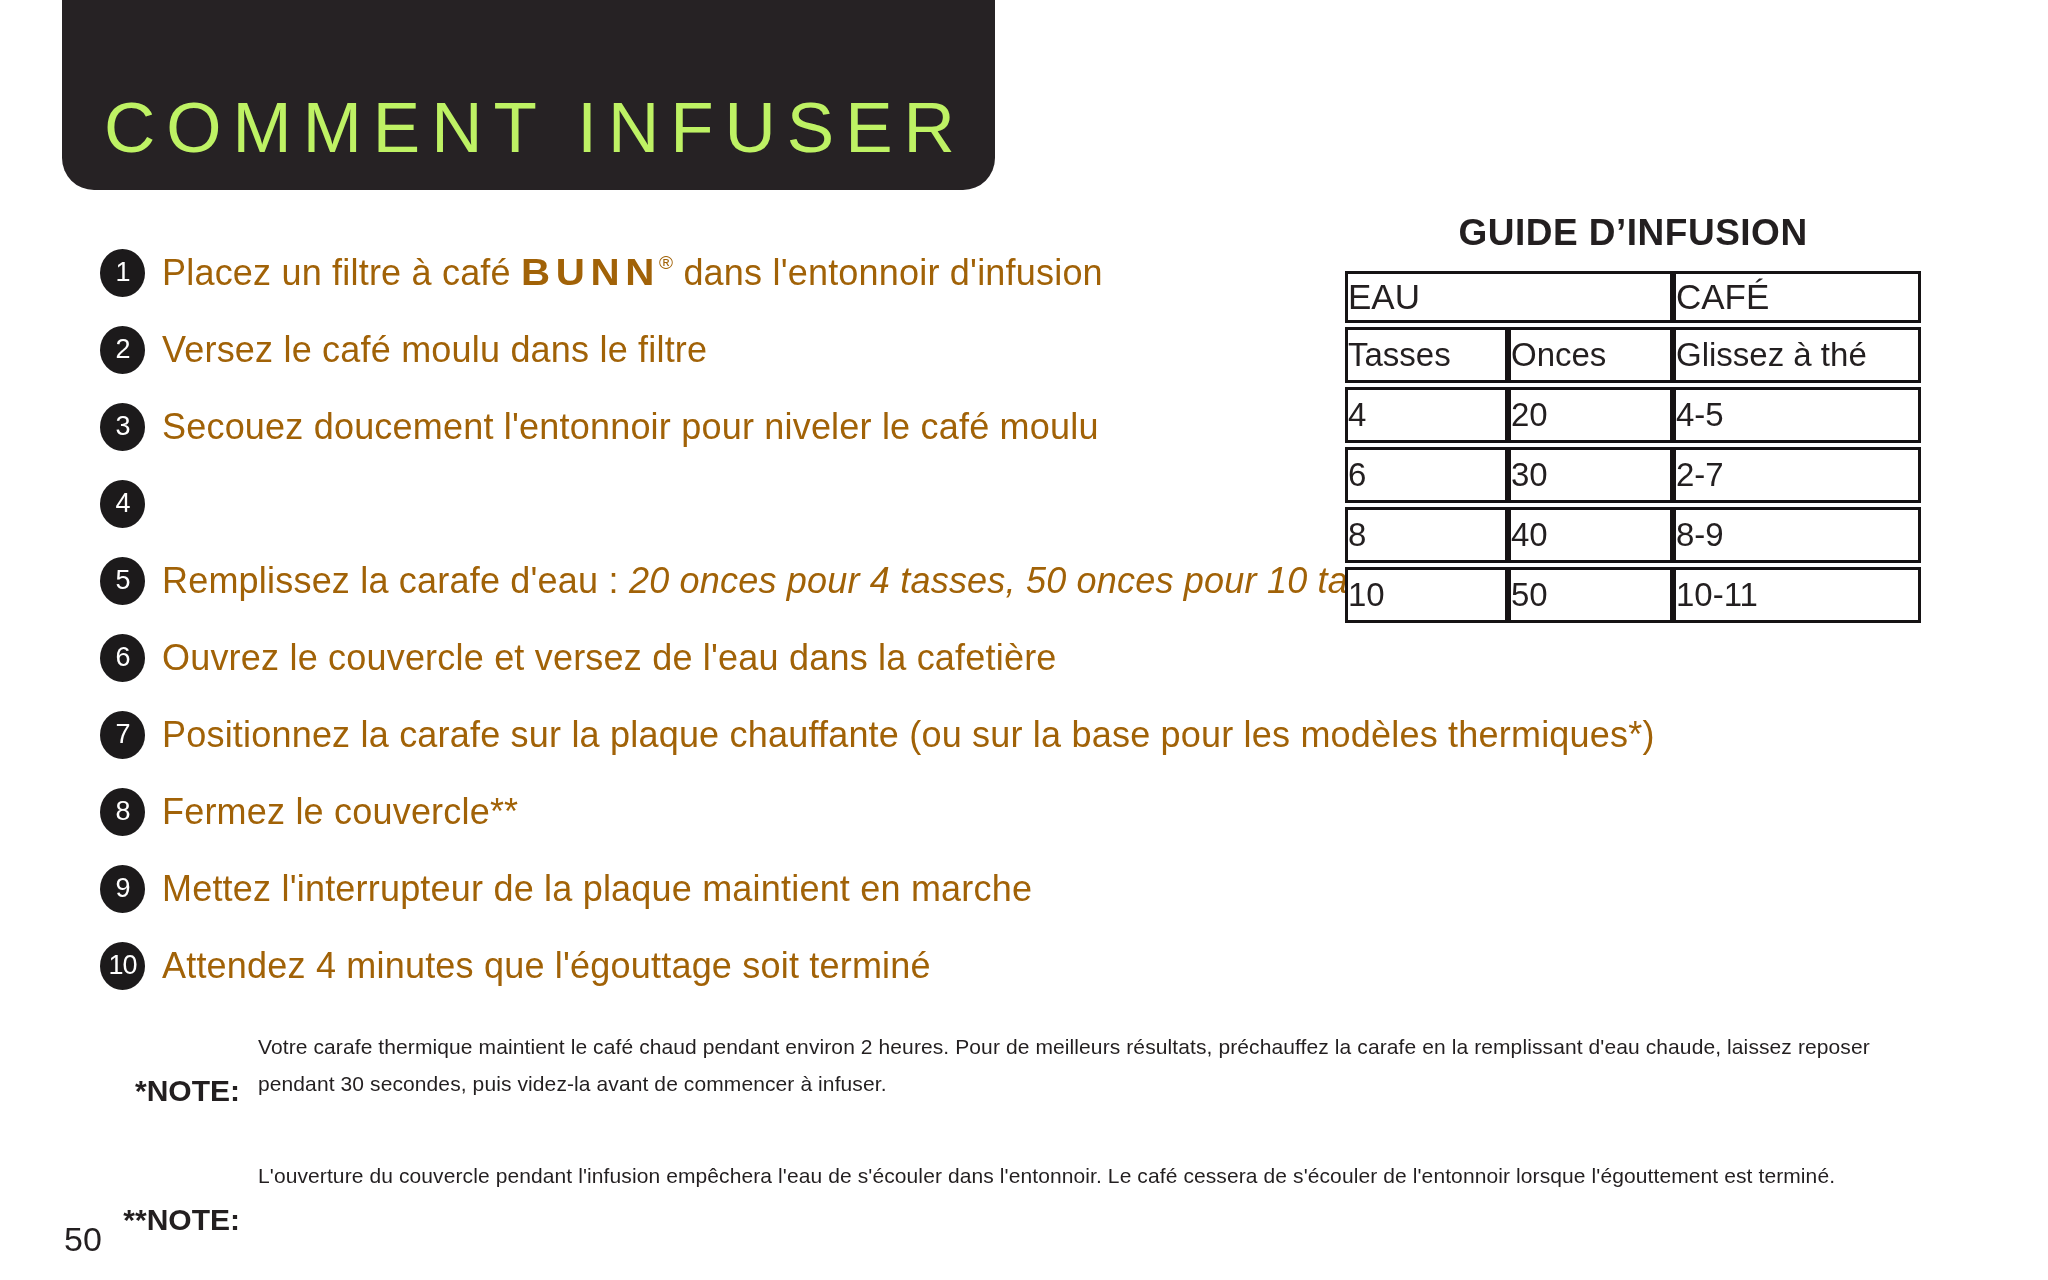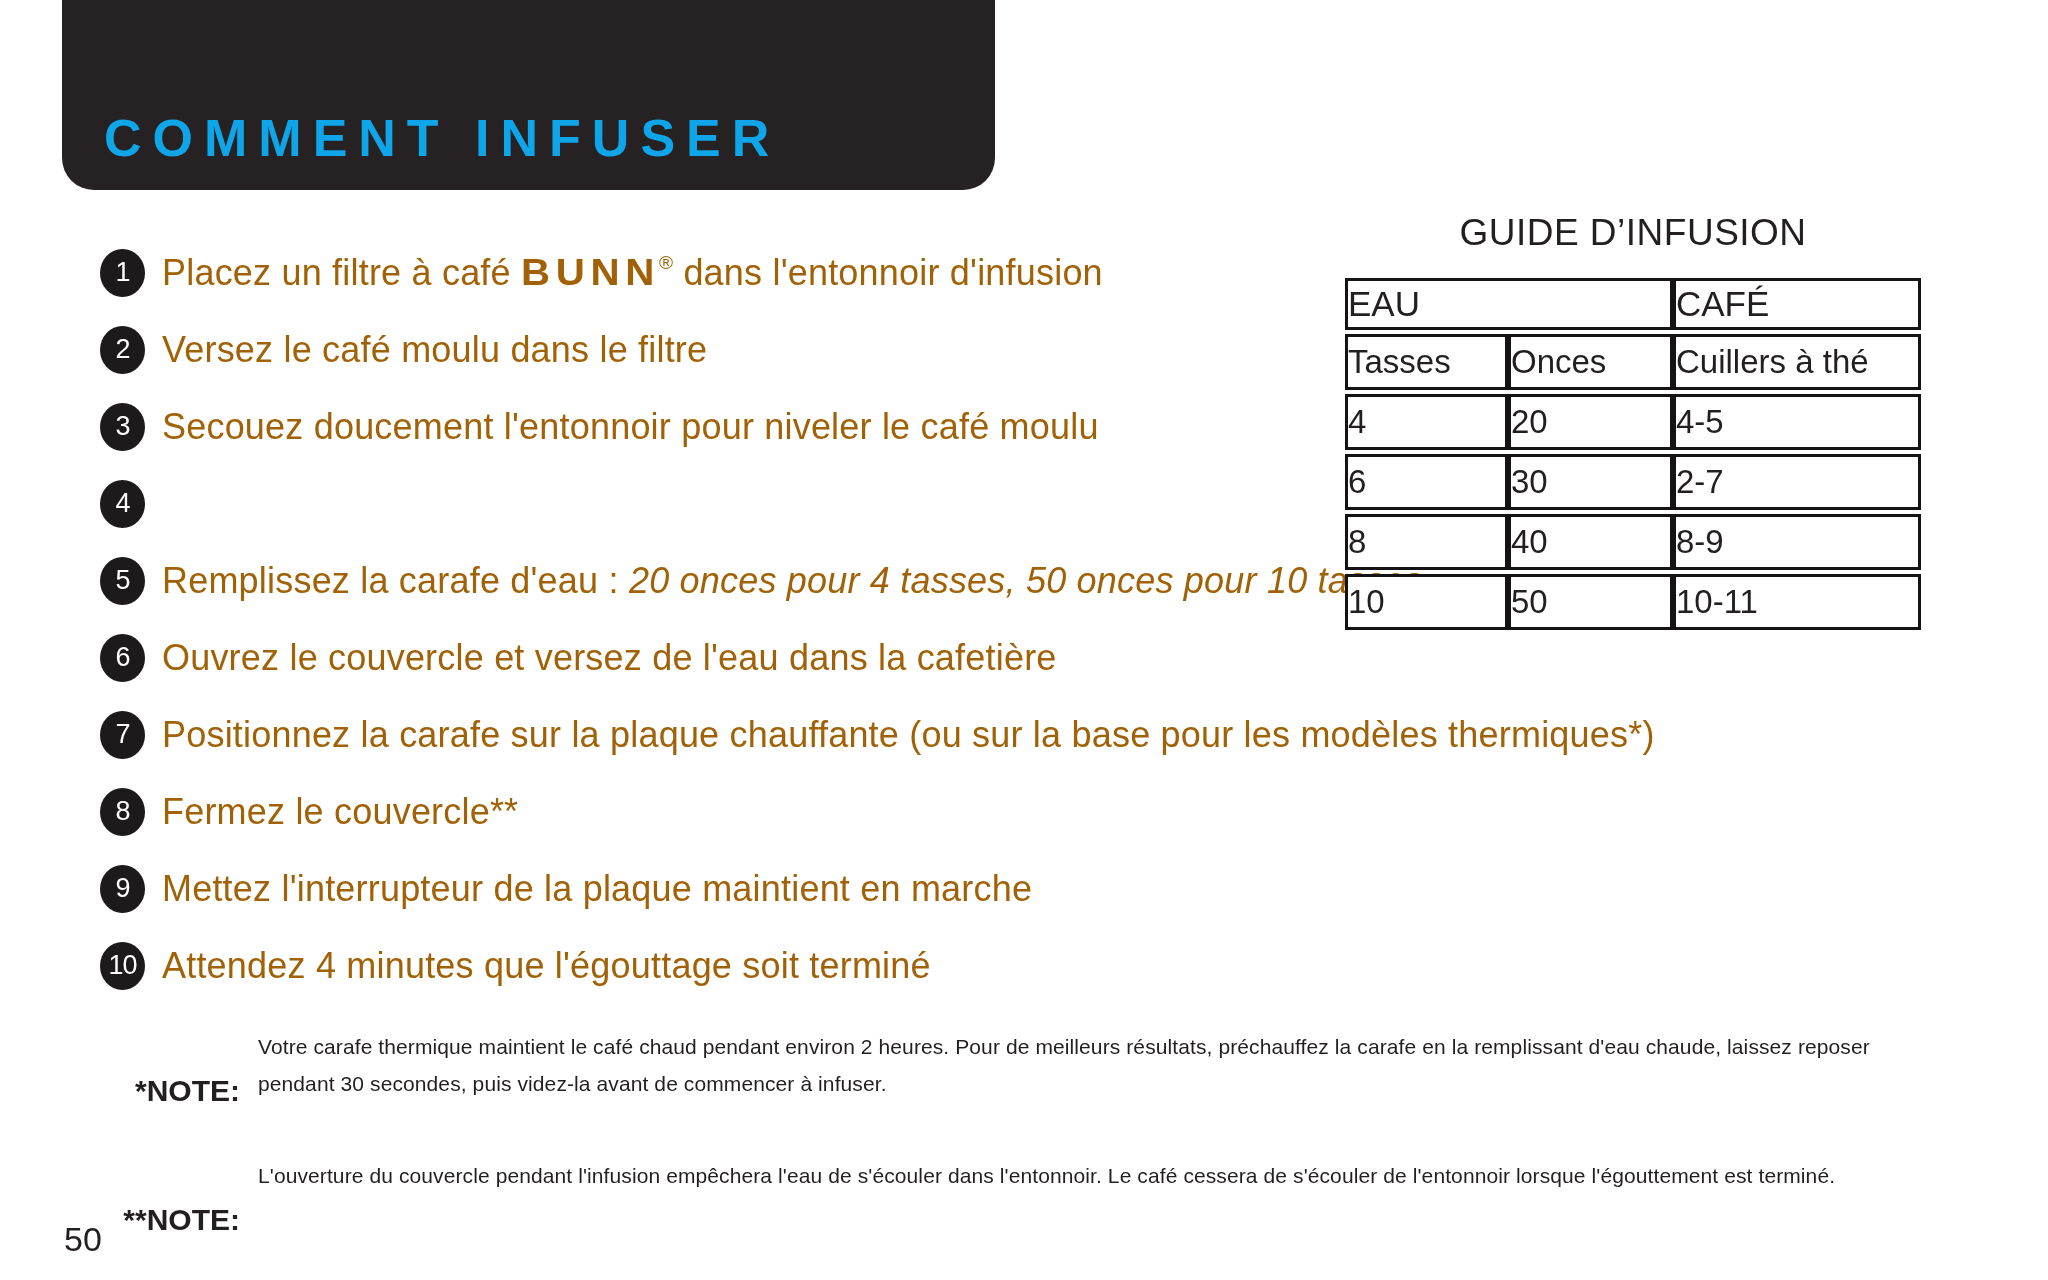--- a/index.html
+++ b/index.html
@@ -18,23 +18,23 @@
     left: 62px; top: 0;
     width: 933px; height: 190px;
     background: #262224;
     border-radius: 0 0 32px 32px;
     display: flex;
     align-items: flex-end;
     padding: 0 0 22px 42px;
     box-shadow: 0 0 0 2px #ffffff;
   }
   .banner h1 {
-    color: #0ea5e9;
-    font-size: 52px;
-    font-weight: 700;
+    color: #bef264;
+    font-size: 71px;
+    font-weight: 400;
     letter-spacing: 11px;
     white-space: nowrap;
   }
 
   
   .steps {
     position: absolute;
     left: 100px; top: 234px;
     list-style: none;
   }
@@ -79,23 +79,23 @@
 
   
   .guide {
     position: absolute;
     left: 1345px; top: 212px;
     width: 576px;
   }
   .guide h2 {
     text-align: center;
     font-size: 37px;
-    font-weight: 400;
+    font-weight: 700;
     letter-spacing: 0.5px;
-    margin-bottom: 20px;
+    margin-bottom: 13px;
   }
   .guide table {
     width: 100%;
     border-collapse: separate;
     border-spacing: 0 4px;
     table-layout: fixed;
   }
   .guide td {
     border: 3px solid #161314;
     text-align: left;
@@ -198,21 +198,21 @@
         <col style="width:248px">
       </colgroup>
     <tbody>
       <tr class="group-row">
         <td colspan="2">EAU</td>
         <td>CAFÉ</td>
       </tr>
       <tr>
         <td>Tasses</td>
         <td>Onces</td>
-        <td>Cuillers à thé</td>
+        <td>Glissez à thé</td>
       </tr>
       <tr>
         <td>4</td>
         <td>20</td>
         <td>4-5</td>
       </tr>
       <tr>
         <td>6</td>
         <td>30</td>
         <td>2-7</td>

